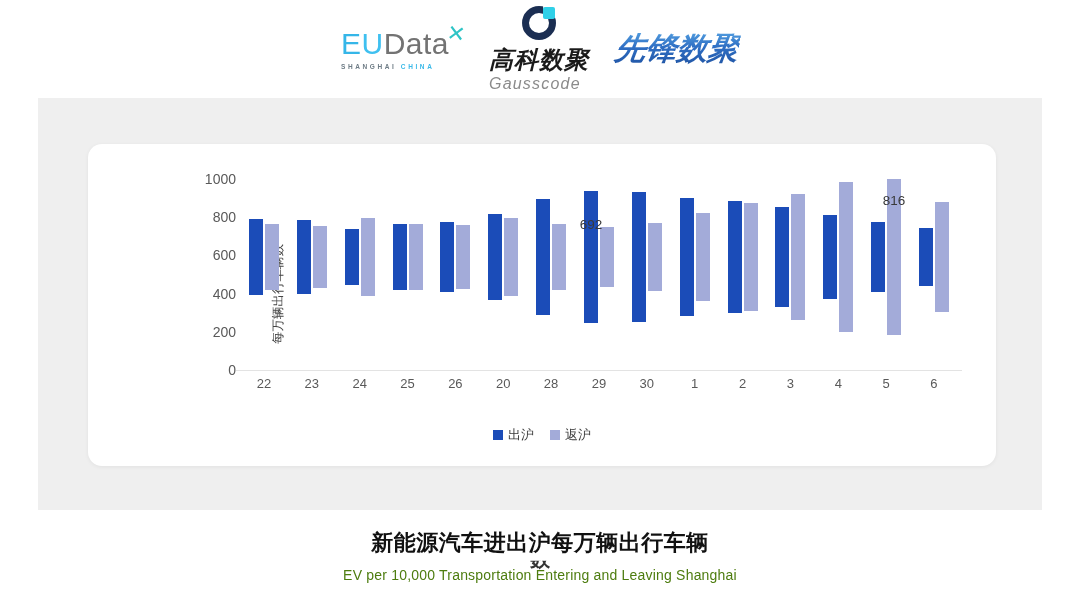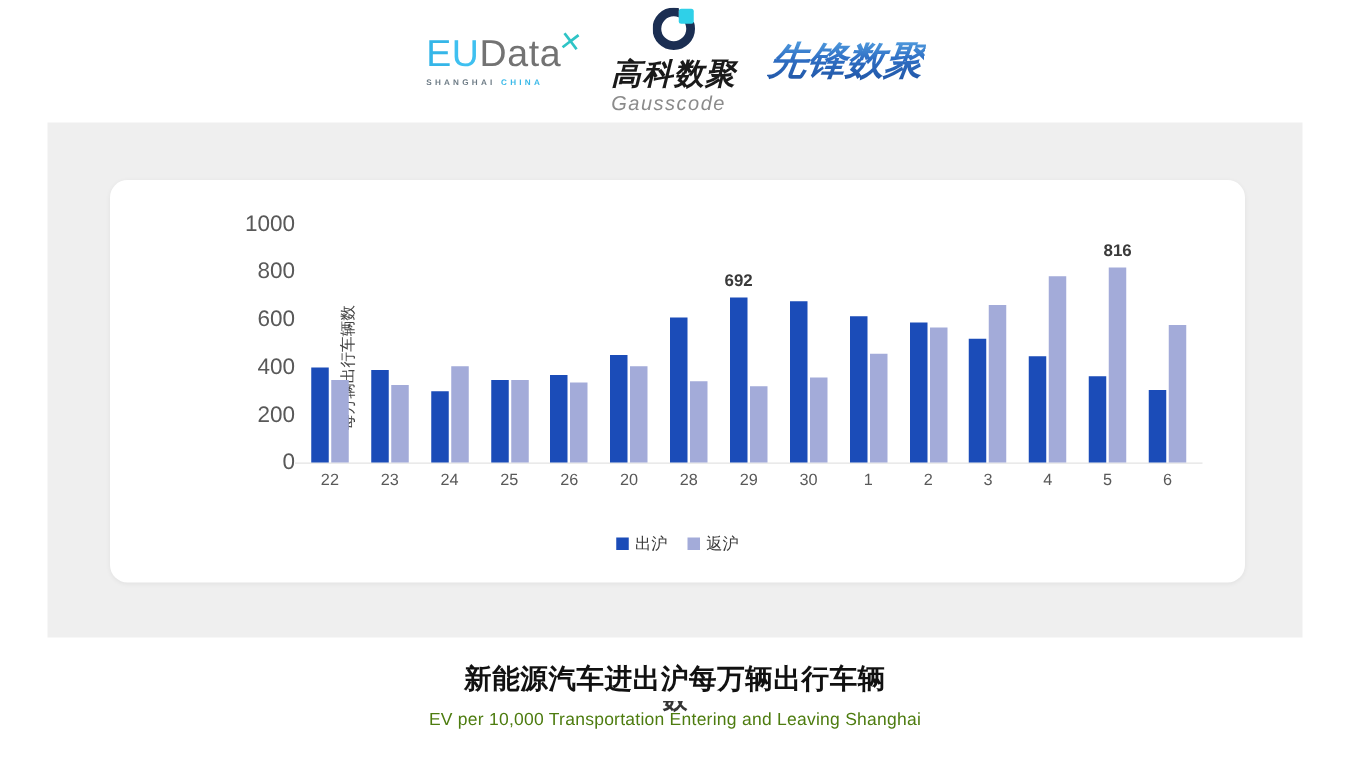--- a/index.html
+++ b/index.html
@@ -86,31 +86,31 @@
   }
   .y-title-pos {
     position: absolute; left: 92px; top: 36px;
   }
   .baseline {
     position: absolute; left: 148px; top: 226px; width: 726px; height: 1px;
     background: #e3e3e3;
   }
   .ytick {
     position: absolute; right: 0; width: 56px; text-align: right;
-    font-size: 18px; color: #595959; transform: translateY(-50%);
+    font-size: 14px; color: #595959; transform: translateY(-50%);
   }
   .ylabels { position: absolute; left: 92px; top: 0; width: 56px; height: 322px; }
 
   .bars {
     position: absolute; left: 152px; top: 0px; width: 718px; height: 226px;
     display: flex; align-items: flex-end; justify-content: space-around;
   }
   .group {
-    position: relative; display: flex; align-items: flex-end; justify-content: center;
-    gap: 2px; height: 226px; flex: 1 1 0; font-weight: bold;
+    position: relative; display: flex; align-items: center; justify-content: center;
+    gap: 2px; height: 226px; flex: 1 1 0;
   }
   .bar { width: 14px; border-radius: 0; }
   .bar.out { background: #1b4cb8; }
   .bar.ret { background: #a3abd9; }
   .bar-label {
     position: absolute; font-size: 13.5px; color: #3a3a3a; white-space: nowrap;
     transform: translateX(-50%);
   }
 
   .xlabels {

